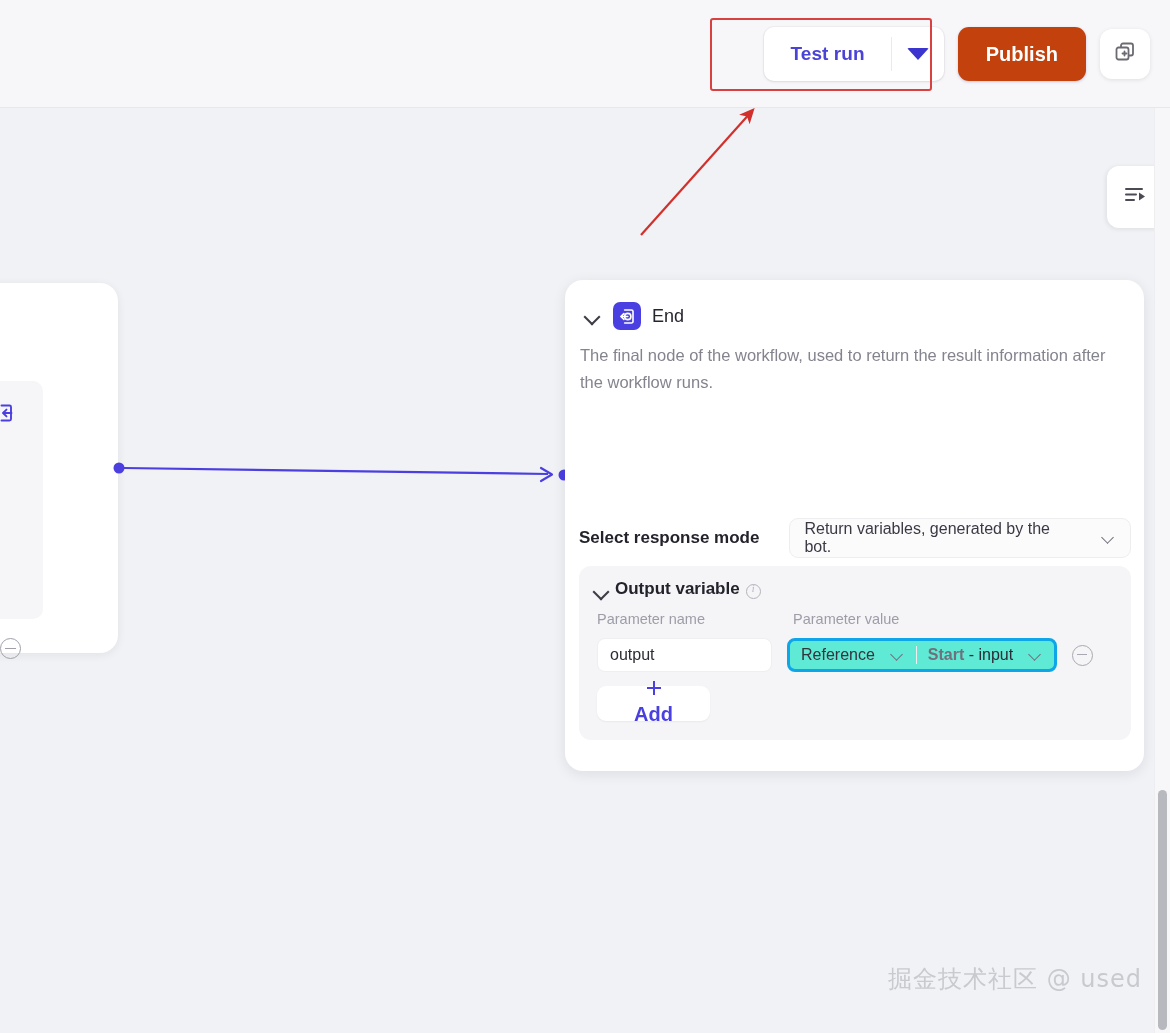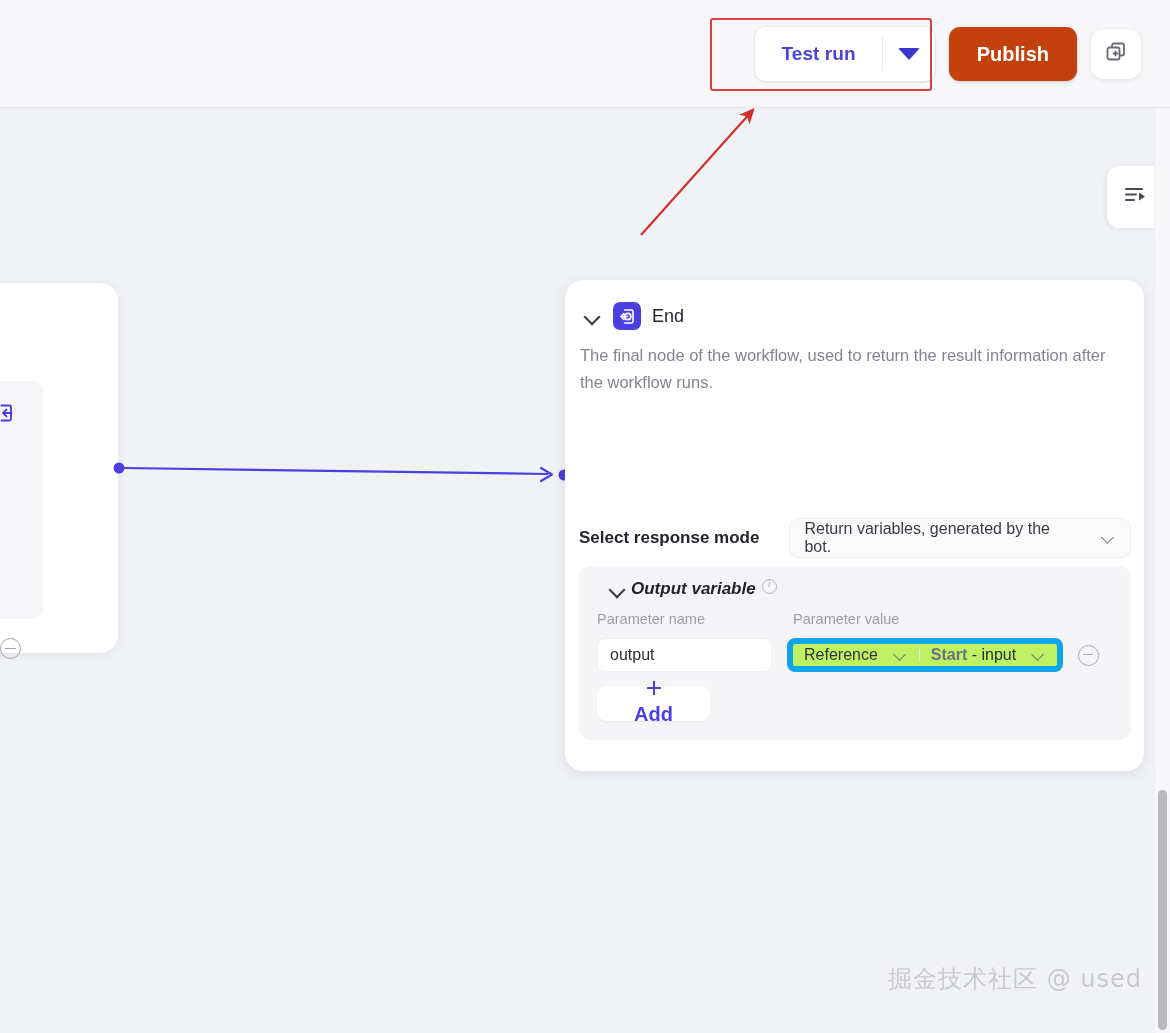--- a/index.html
+++ b/index.html
@@ -21,21 +21,21 @@
     position: absolute;
     left: 0; top: 0;
     width: 1170px;
     height: 108px;
     background: #f7f7f9;
     border-bottom: 1px solid #e8e8ec;
     box-sizing: border-box;
   }
   .header-actions {
     position: absolute;
-    right: 29px;
+    right: 20px;
     top: 27px;
     display: flex;
     align-items: center;
     gap: 14px;
   }
 
   .testrun-wrap {
     position: relative;
     display: flex;
     align-items: stretch;
@@ -309,25 +309,24 @@
     position: absolute;
     left: 14px;
     top: 286px;
     width: 552px;
     height: 174px;
     background: #f5f5f7;
     border-radius: 12px;
   }
   .ov-head {
     position: absolute;
-    left: 28px; top: 13px;
-    display: flex;
-    align-items: flex-start;
+    left: 12px; top: 13px;
+    display: flex;
+    align-items: flex-end;
     gap: 6px;
-    font-style: italic;
   }
   .ov-title {
     font-size: 17px;
     font-weight: bold;
     color: #23232c;
   }
   .info-ic {
     width: 15px; height: 15px;
     border: 1.3px solid #b3b3bd;
     border-radius: 50%;
@@ -369,22 +368,22 @@
     font-size: 16px;
     color: #2c2c36;
     display: flex;
     align-items: center;
     cursor: text;
   }
   .val-group {
     margin-left: 15px;
     display: flex;
     align-items: stretch;
-    background: #bef264;
-    border: 6px solid #0ea5e9;
+    background: #5eead4;
+    border: 3px solid #0ea5e9;
     border-radius: 8px;
     height: 34px;
     box-sizing: border-box;
   }
   .val-ref {
     display: flex;
     align-items: center;
     gap: 14px;
     padding: 0 11px;
     font-size: 16px;

